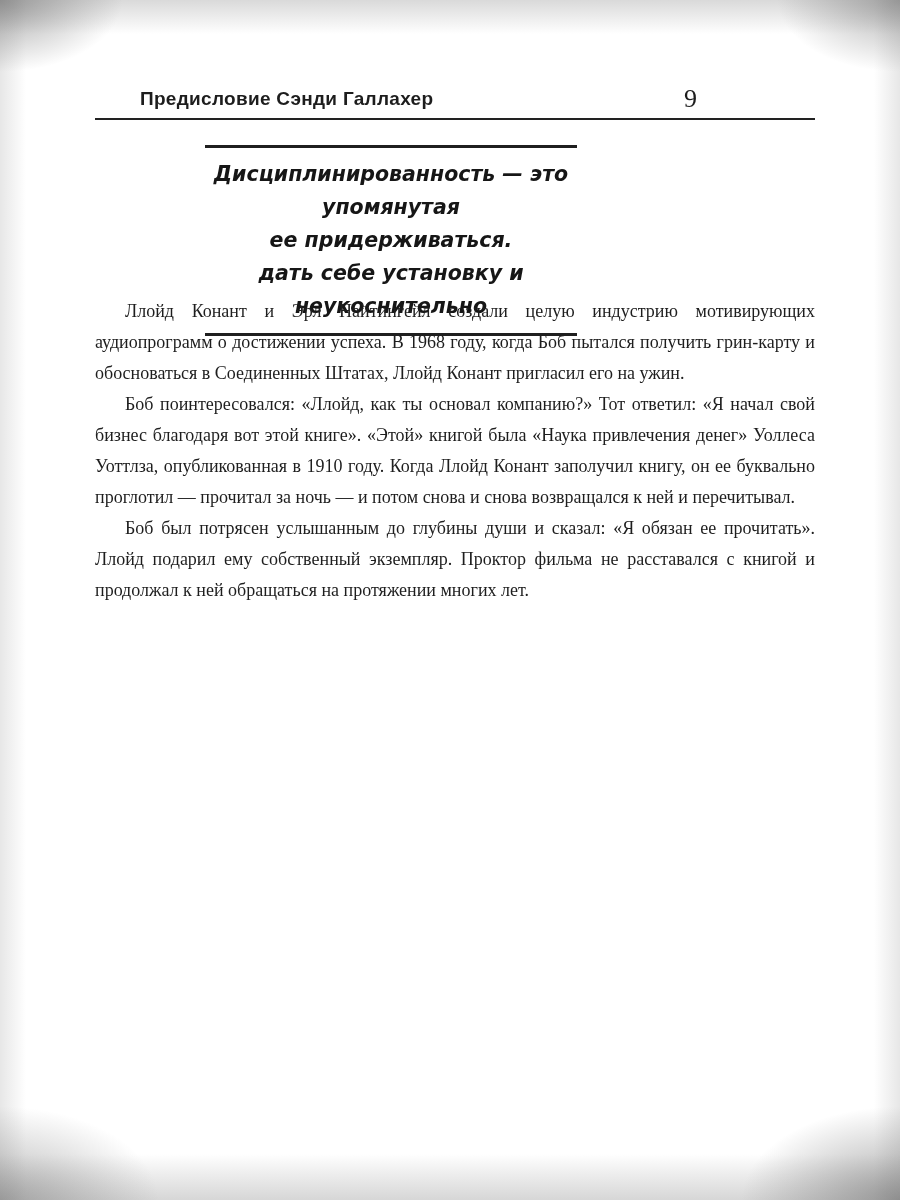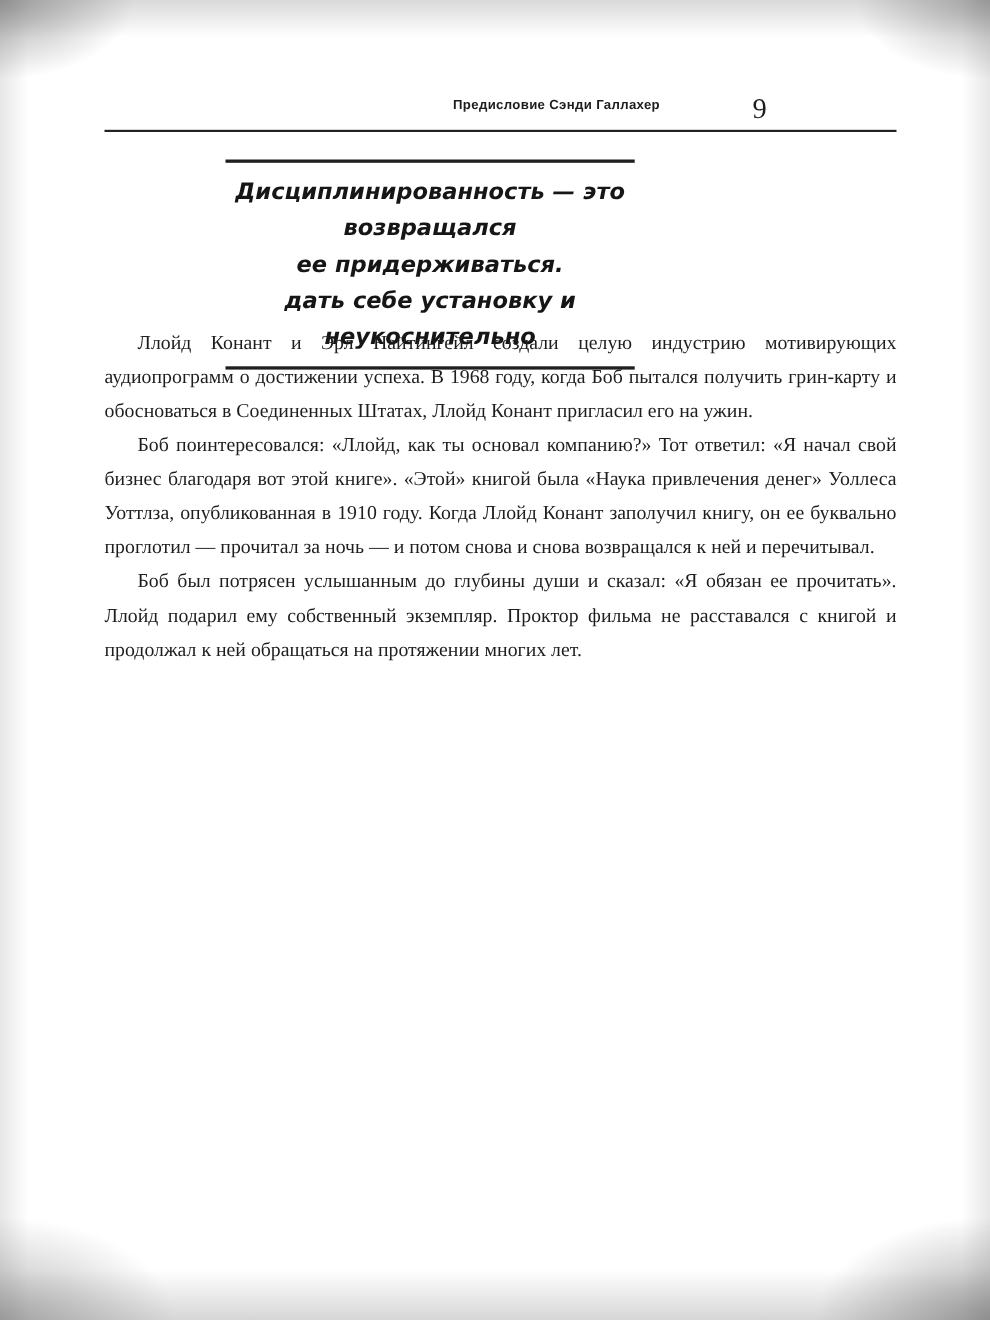--- a/index.html
+++ b/index.html
@@ -23,24 +23,24 @@
       linear-gradient(270deg, rgba(120,120,120,.18) 0, rgba(120,120,120,0) 26px),
       #ffffff;
   }
 
   
   .running-head{
     position:absolute; top:88px; left:95px; width:720px; height:28px;
   }
   .head-title{
     position:absolute; left:45px; width:460px; top:0;
-    text-align:right;
+    text-align:left;
     font-family:"Liberation Sans", sans-serif;
     font-weight:bold;
-    font-size:12px;
+    font-size:19px;
     letter-spacing:.3px;
     color:#1d1d1d;
   }
   .page-num{
     position:absolute; right:118px; top:-4px;
     font-family:"Liberation Serif", serif;
     font-size:26px;
     color:#1d1d1d;
   }
   .head-rule{
@@ -89,21 +89,21 @@
 <div class="page">
 
   <header class="running-head">
     <span class="head-title">Предисловие Сэнди Галлахер</span>
     <span class="page-num">9</span>
   </header>
   <div class="head-rule"></div>
 
   <section class="epigraph">
     <div class="epi-rule top"></div>
-    <p class="epi-line">Дисциплинированность — это возвращался</p>
+    <p class="epi-line">Дисциплинированность — это упомянутая</p>
     <p class="epi-line">ее придерживаться.</p>
     <p class="epi-line">дать себе установку и неукоснительно</p>
     <div class="epi-rule bottom"></div>
   </section>
 
   <main class="body-text">
     <p>Ллойд Конант и Эрл Найтингейл создали целую индустрию мотивирующих аудиопрограмм о достижении успеха. В 1968 году, когда Боб пытался получить грин-карту и обосноваться в Соединенных Штатах, Ллойд Конант пригласил его на ужин.</p>
     <p>Боб поинтересовался: «Ллойд, как ты основал компанию?» Тот ответил: «Я начал свой бизнес благодаря вот этой книге». «Этой» книгой была «Наука привлечения денег» Уоллеса Уоттлза, опубликованная в 1910 году. Когда Ллойд Конант заполучил книгу, он ее буквально проглотил — прочитал за ночь — и потом снова и снова возвращался к ней и перечитывал.</p>
     <p>Боб был потрясен услышанным до глубины души и сказал: «Я обязан ее прочитать». Ллойд подарил ему собственный экземпляр. Проктор фильма не расставался с книгой и продолжал к ней обращаться на протяжении многих лет.</p>
   </main>

